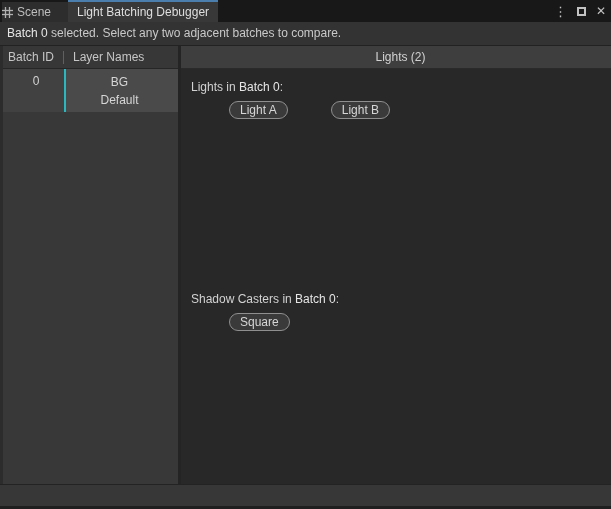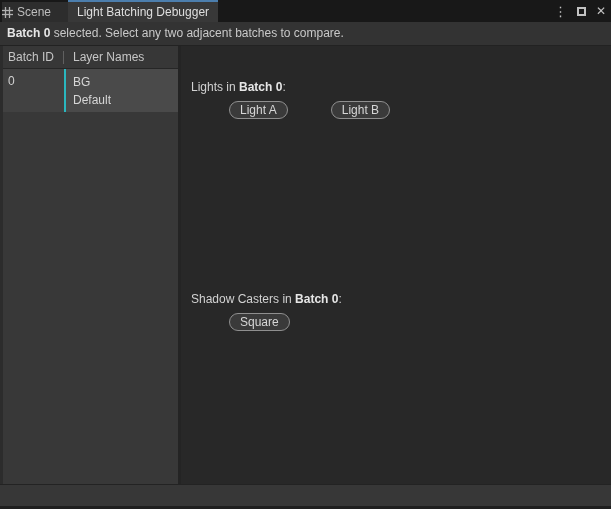--- a/index.html
+++ b/index.html
@@ -31,24 +31,24 @@
   .kebab { font-size: 13px; line-height: 13px; letter-spacing: 0; }
   .maxbox { display: inline-block; width: 9px; height: 9px; border: 2px solid #c2c2c2; }
   .closex { font-size: 12px; line-height: 12px; }
 
   
   .statusbar {
     position: absolute; left: 0; top: 22px; width: 611px; height: 24px;
     background: #333333; border-bottom: 1px solid #222222;
     line-height: 23px; padding-left: 7px; color: #c9c9c9;
   }
-  .b { font-weight: bold; color: #e6e6e6; }
+  .b { font-weight: normal; color: #e6e6e6; }
 
   
-  .main { position: absolute; left: 0; top: 46px; width: 611px; height: 438px; }
+  .main { position: absolute; left: 0; top: 46px; width: 611px; height: 438px; text-align: center; }
 
   .left-panel { position: absolute; left: 0; top: 0; width: 178px; height: 438px; background: #383838; }
   .left-header {
     position: absolute; left: 0; top: 0; width: 178px; height: 23px;
     background: #373737; border-bottom: 1px solid #262626; color: #c6c6c6;
   }
   .col-batch { position: absolute; left: 8px; top: 0; line-height: 22px; }
   .col-layer { position: absolute; left: 73px; top: 0; line-height: 22px; }
   .col-div { position: absolute; left: 63px; top: 5px; width: 1px; height: 13px; background: #606060; }
 
@@ -147,20 +147,21 @@
           <div class="layer-line">BG</div>
           <div class="layer-line">Default</div>
         </div>
       </div>
     </div>
 
     <div class="divider-v"></div>
 
     <div class="right-panel">
 
+      <div class="sec-header lights-header">Lights (2)</div>
       <div class="sec-body lights-body">
         <div class="sec-label">
           <span>Lights in </span><span class="b">Batch 0</span><span>:</span>
         </div>
         <div class="chip-row">
           <span class="chip">Light A</span>
           <span class="chip">Light B</span>
         </div>
       </div>
 

